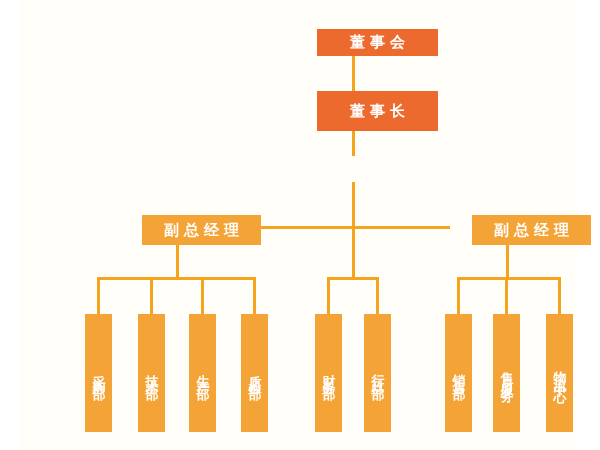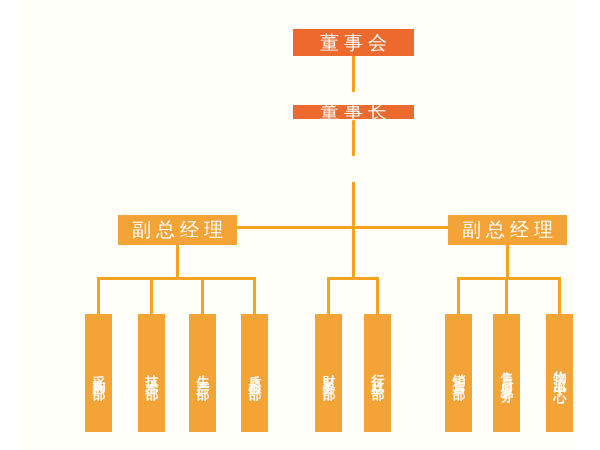--- a/index.html
+++ b/index.html
@@ -20,23 +20,24 @@
   .canvas { position: relative; width: 600px; height: 450px; }
   .content {
     position: absolute; left: 20px; top: 0;
     width: 557px; height: 450px;
     background: var(--chart-background);
   }
   .node {
     position: absolute;
     display: flex; align-items: center; justify-content: center;
     color: var(--text);
-    font-size: 19px; font-weight: normal;
+    font-size: 15px; font-weight: bold;
     letter-spacing: 5px; text-indent: 5px;
     background: var(--manager-box);
+    margin-left: 24px;
   }
   .node.exec { background: var(--executive-box); }
   .dept {
     position: absolute;
     width: 27px; top: 314px; height: 118px;
     background: var(--manager-box);
     color: var(--text);
     font-size: 13px; font-weight: bold;
     writing-mode: vertical-rl; text-orientation: upright;
     letter-spacing: 6px;
@@ -68,21 +69,21 @@
     <i class="hl" style="left:307px;top:277px;width:52px"></i>
     <i class="vl" style="left:307px;top:277px;height:39px"></i>
     <i class="vl" style="left:356px;top:277px;height:39px"></i>
 
     <i class="hl" style="left:437px;top:277px;width:104px"></i>
     <i class="vl" style="left:437px;top:277px;height:39px"></i>
     <i class="vl" style="left:485px;top:277px;height:39px"></i>
     <i class="vl" style="left:538px;top:277px;height:39px"></i>
 
     <div class="node exec" style="left:273px;top:29px;width:121px;height:27px">董事会</div>
-    <div class="node exec" style="left:273px;top:105px;width:121px;height:14px">董事长</div>
+    <div class="node exec" style="left:273px;top:91px;width:121px;height:40px">董事长</div>
     <div class="node" style="left:98px;top:215px;width:119px;height:30px">副总经理</div>
     <div class="node" style="left:428px;top:215px;width:119px;height:30px">副总经理</div>
 
     <div class="dept" style="left:65px">采购部</div>
     <div class="dept" style="left:118px">技术部</div>
     <div class="dept" style="left:169px">生产部</div>
     <div class="dept" style="left:221px">质检部</div>
 
     <div class="dept" style="left:295px">财务部</div>
     <div class="dept" style="left:344px">行政部</div>

